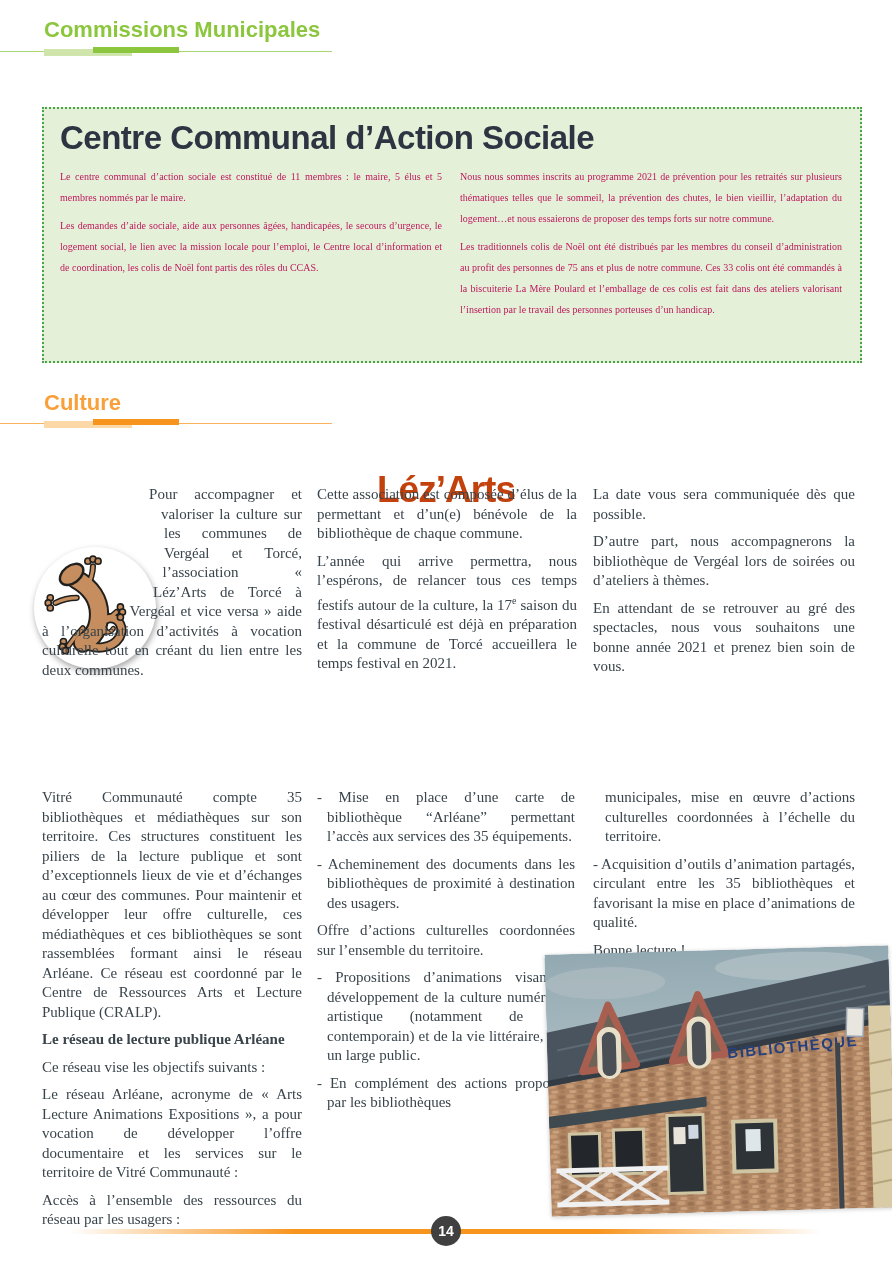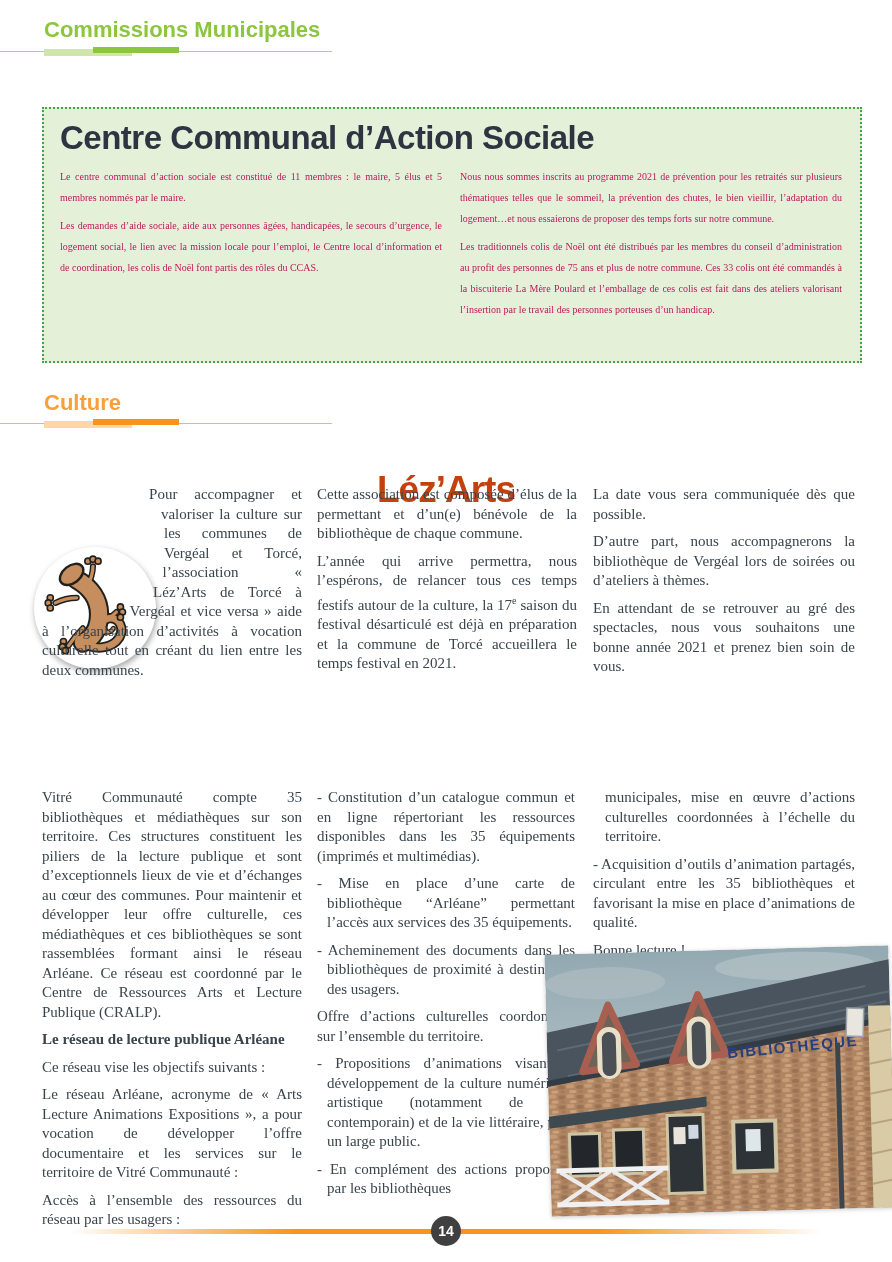--- a/index.html
+++ b/index.html
@@ -147,21 +147,20 @@
 
   <div class="col medi-c1">
     <p>Vitré Communauté compte 35 bibliothèques et médiathèques sur son territoire. Ces structures constituent les piliers de la lecture publique et sont d’exceptionnels lieux de vie et d’échanges au cœur des communes. Pour maintenir et développer leur offre culturelle, ces médiathèques et ces bibliothèques se sont rassemblées formant ainsi le réseau Arléane. Ce réseau est coordonné par le Centre de Ressources Arts et Lecture Publique (CRALP).</p>
     <p class="subhead">Le réseau de lecture publique Arléane</p>
     <p>Ce réseau vise les objectifs suivants :</p>
     <p>Le réseau Arléane, acronyme de « Arts Lecture Animations Expositions », a pour vocation de développer l’offre documentaire et les services sur le territoire de Vitré Communauté :</p>
     <p>Accès à l’ensemble des ressources du réseau par les usagers :</p>
   </div>
 
   <div class="col medi-c2">
-    <p>- Constitution d’un catalogue commun et en ligne répertoriant les ressources disponibles dans les 35 équipements (imprimés et multimédias).</p>
     <p class="hang">- Mise en place d’une carte de bibliothèque “Arléane” permettant l’accès aux services des 35 équipements.</p>
     <p class="hang">- Acheminement des documents dans les bibliothèques de proximité à destination des usagers.</p>
     <p>Offre d’actions culturelles coordonnées sur l’ensemble du territoire.</p>
     <p class="hang">- Propositions d’animations visant le développement de la culture numérique, artistique (notamment de l’art contemporain) et de la vie littéraire, pour un large public.</p>
     <p class="hang">- En complément des actions proposées par les bibliothèques</p>
   </div>
 
   <div class="col medi-c3">
     <p class="indent">municipales, mise en œuvre d’actions culturelles coordonnées à l’échelle du territoire.</p>
     <p>- Acquisition d’outils d’animation partagés, circulant entre les 35 bibliothèques et favorisant la mise en place d’animations de qualité.</p>

